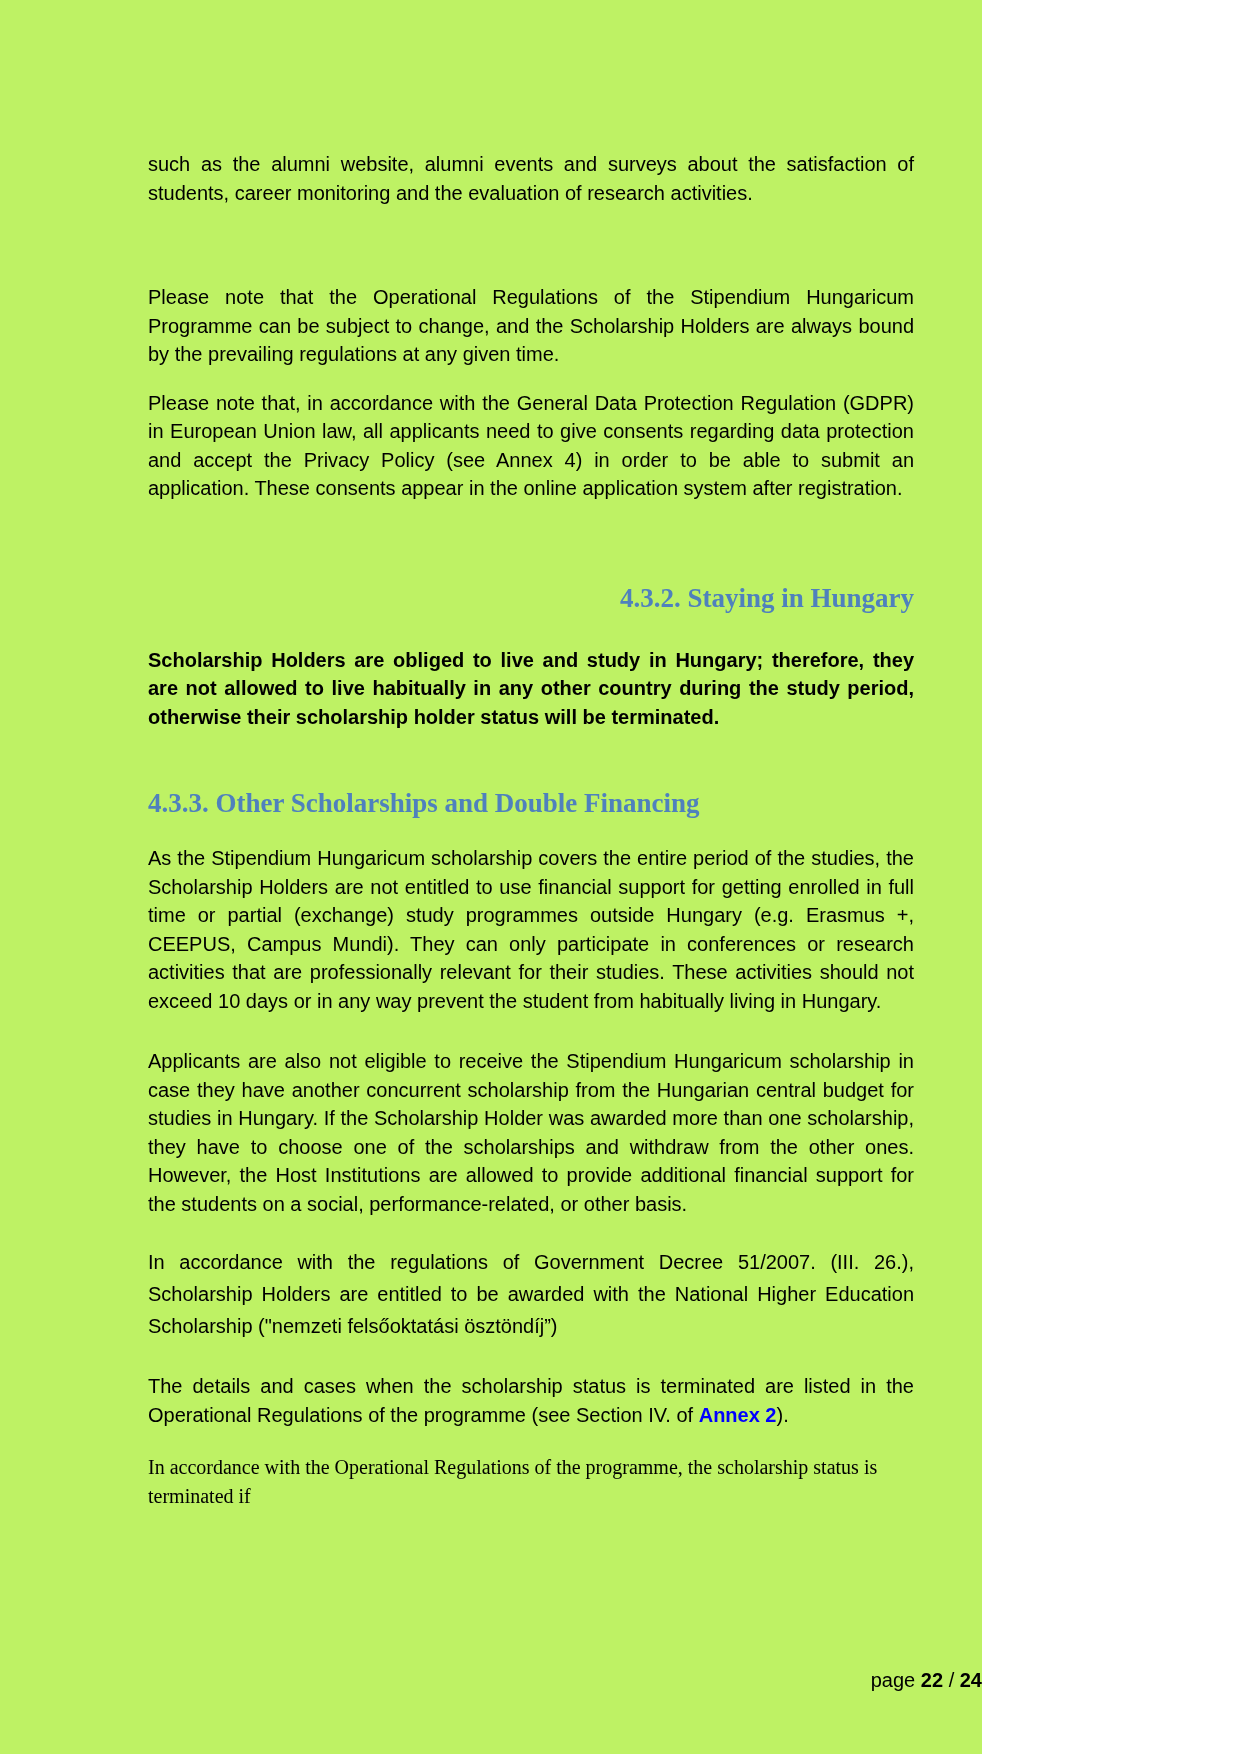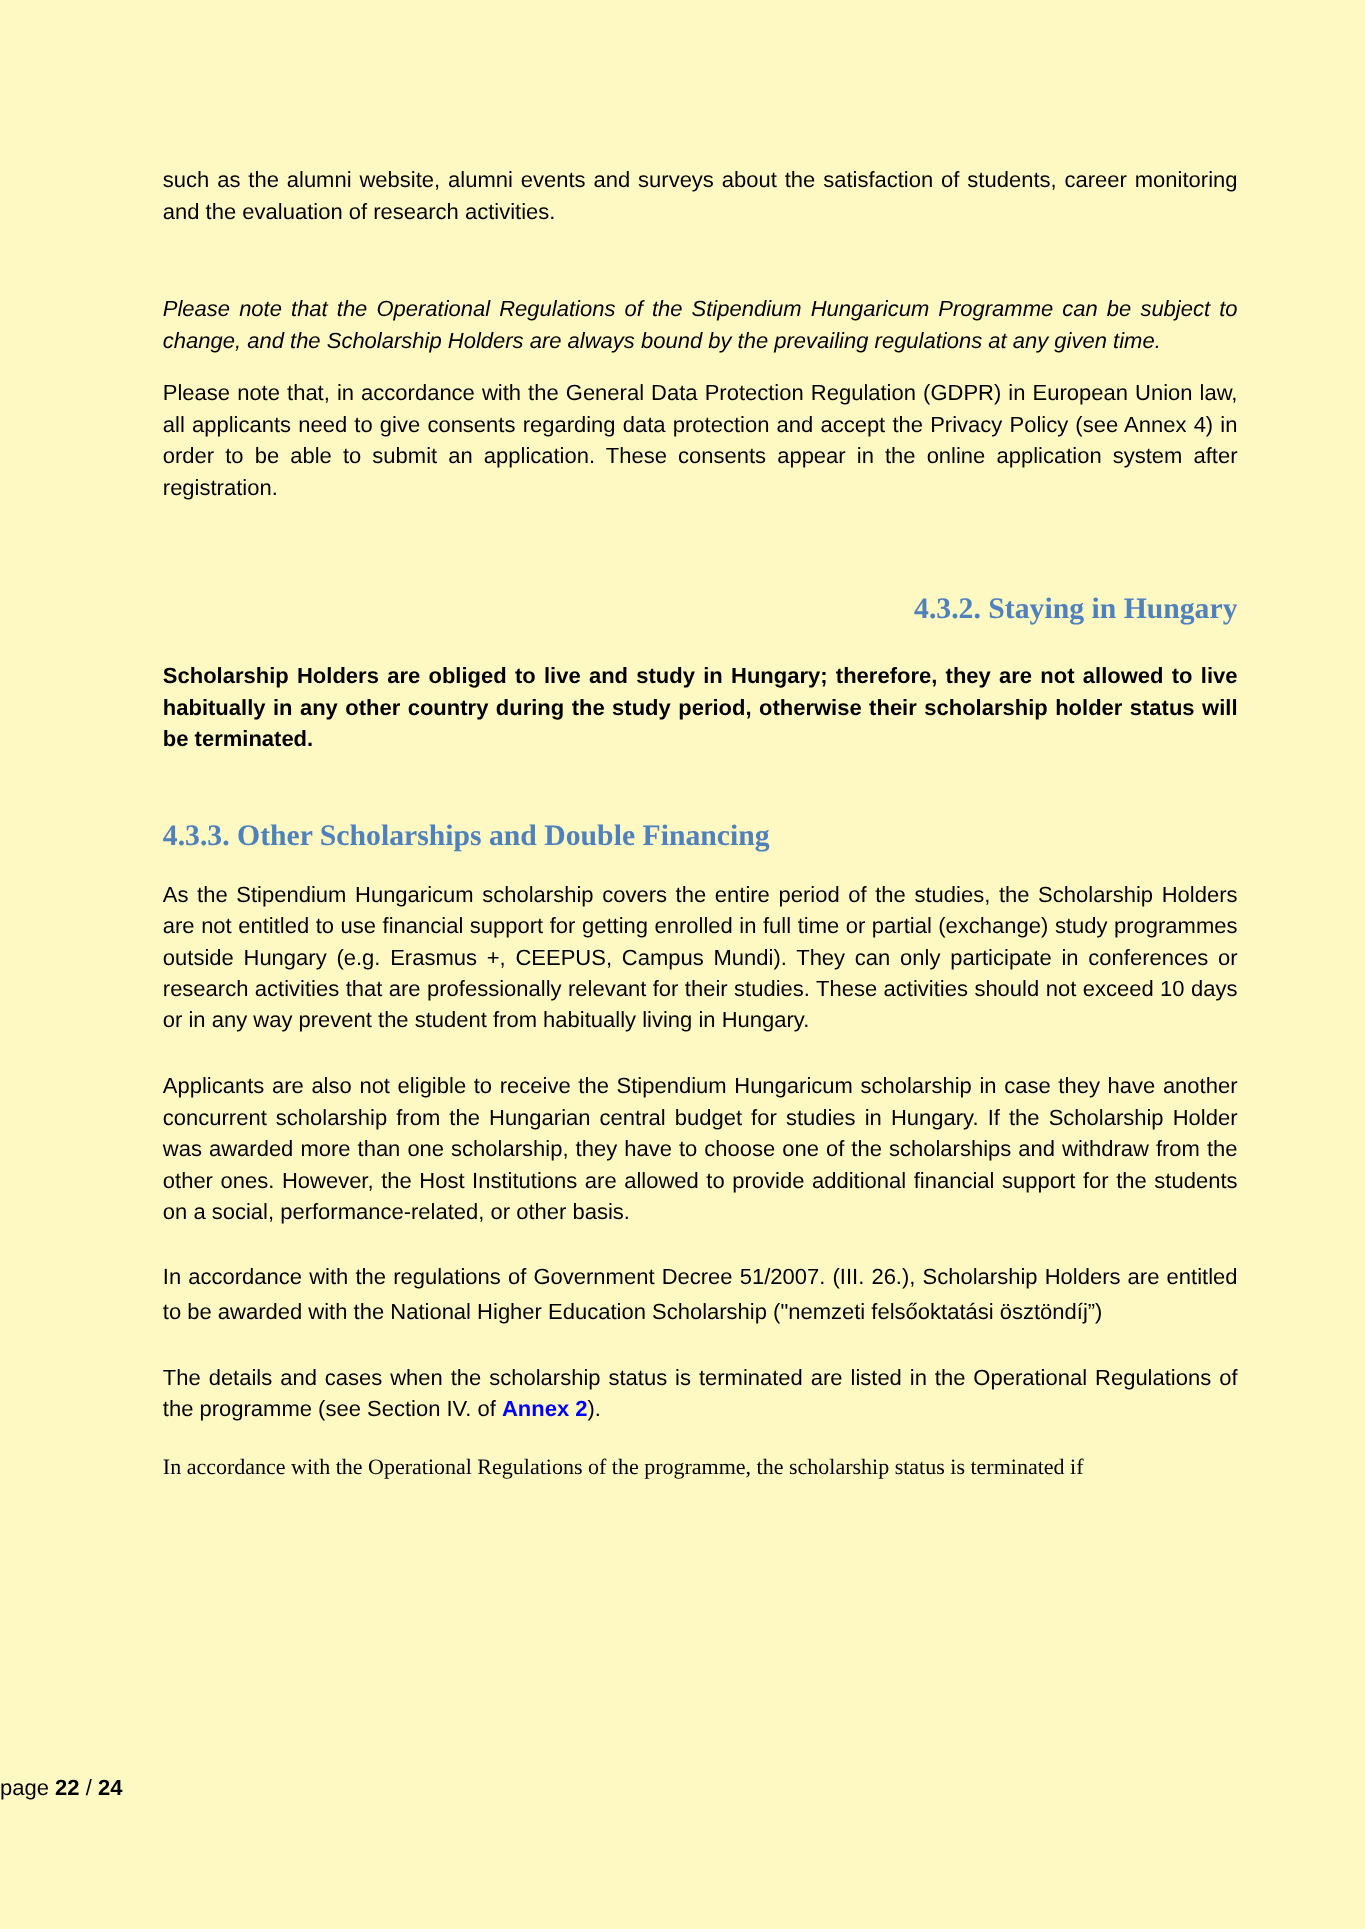--- a/index.html
+++ b/index.html
@@ -1,66 +1,66 @@
 <!DOCTYPE html>
 <html><head>
 <meta charset="utf-8">
 <style>
   * { margin: 0; padding: 0; box-sizing: border-box; }
   html, body { background: #ffffff; }
   .page {
     position: relative;
-    width: 1241px;
+    width: 982px;
     height: 1754px;
-    background: #fef9c3;
+    background: #bef264;
     overflow: hidden;
-    padding: 150px 116px 0 148px;
+    padding: 150px 68px 0 148px;
     font-family: "Liberation Sans", "DejaVu Sans", sans-serif;
     color: #000000;
   }
   .body-para {
     font-size: 20px;
     line-height: 28.5px;
     text-align: justify;
     color: #000000;
   }
   .body-para.ragged { text-align: left; font-family: Liberation Serif, serif; }
   .body-para.bold { font-weight: 700; }
   .body-para.wide-leading { line-height: 32px; }
   .section-heading {
     font-family: "Liberation Serif", "DejaVu Serif", serif;
     font-size: 27px;
     line-height: 34px;
     font-weight: 700;
     color: #4F81BD;
     text-align: left;
   }
-  .mt-p2   { margin-top: 60px; font-style: italic; }
+  .mt-p2   { margin-top: 76px; }
   .mt-p3   { margin-top: 20px; }
   .mt-h432 { margin-top: 78px; text-align: right; }
   .mt-bold { margin-top: 31px; }
   .mt-h433 { margin-top: 55px; }
   .mt-p4   { margin-top: 24px; }
   .mt-p5   { margin-top: 32px; }
   .mt-p6   { margin-top: 28px; }
   .mt-h434 { margin-top: 104px; }
   .mt-p7   { margin-top: 30px; }
   .mt-p8   { margin-top: 24px; }
   .annex-link {
     color: #0000FF;
     font-weight: 700;
     text-decoration: none;
     cursor: pointer;
   }
   .page-footer {
     position: absolute;
     left: 0;
     right: 0;
-    top: 1612px;
-    text-align: left;
+    top: 1666px;
+    text-align: right;
     font-size: 20px;
     line-height: 28px;
     color: #000000;
   }
   .page-footer b { font-weight: 700; }
 </style>
 </head>
 <body>
 
 <div class="page">

